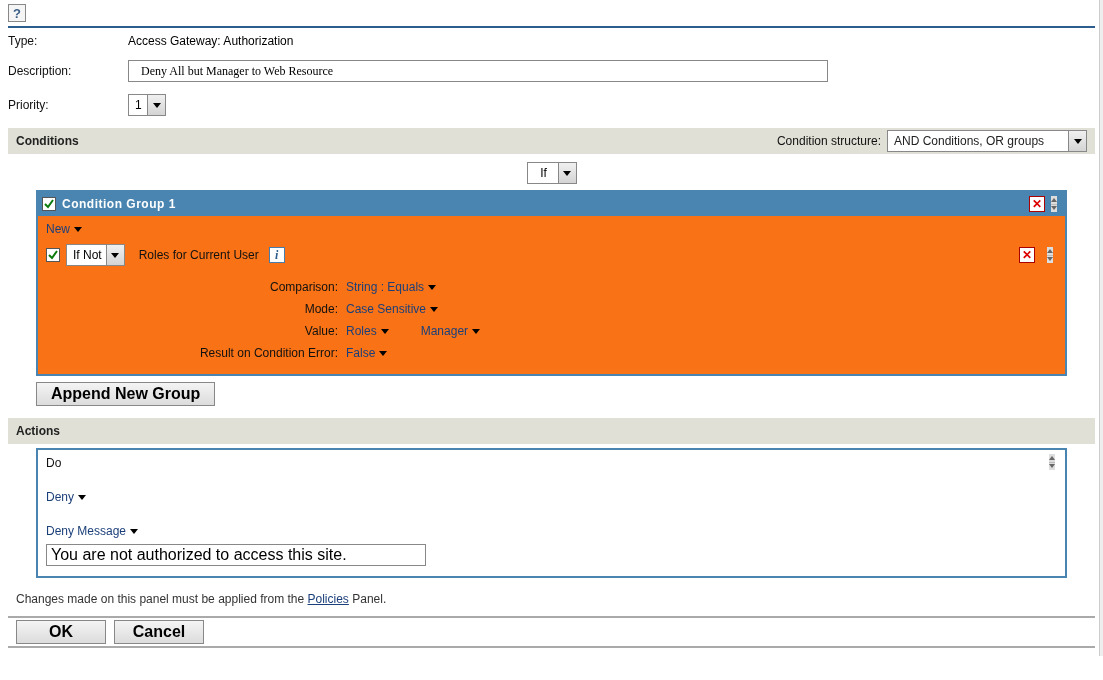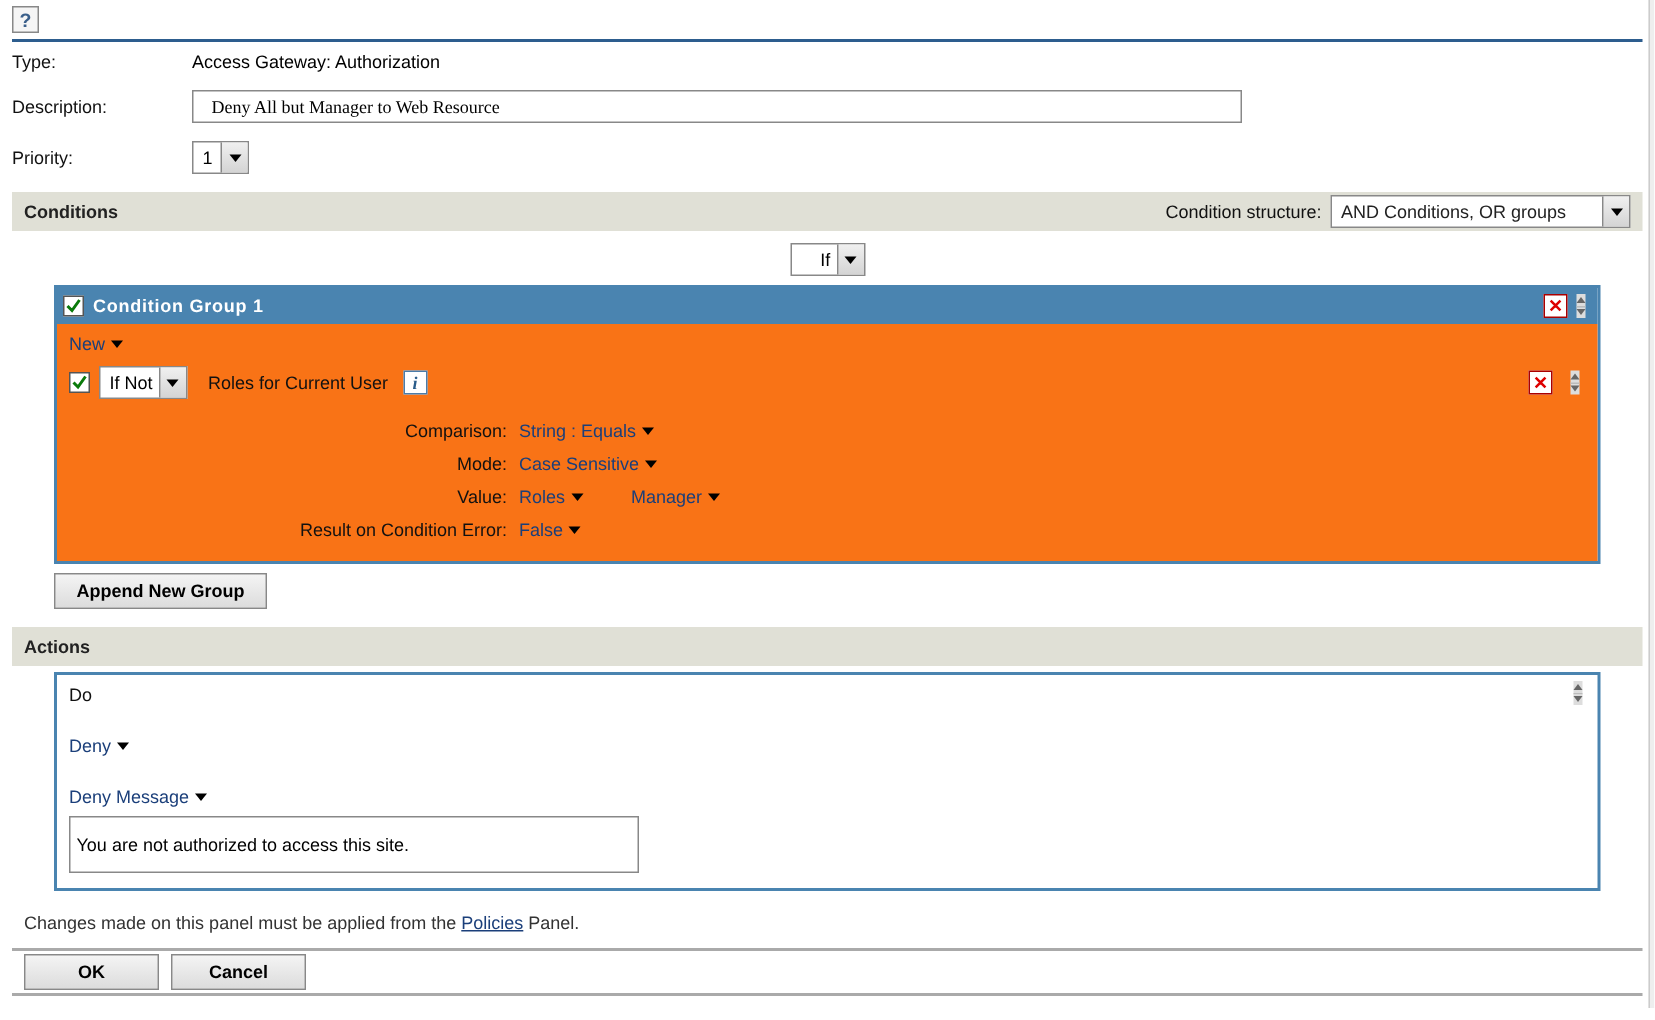--- a/index.html
+++ b/index.html
@@ -197,21 +197,21 @@
   }
   .append-row {
     padding: 6px 28px;
   }
   .btn {
     border: 1px solid #888;
     background: linear-gradient(#f4f4f4, #dcdcdc);
     height: 24px;
     padding: 0 14px;
     font-family: inherit;
-    font-size: 12px;
+    font-size: 16px;
     font-weight: bold;
     cursor: default;
     display: inline-flex; align-items: center;
   }
   .actions-box {
     margin: 4px 28px 0 28px;
     border: 2px solid #4a84b0;
     background: #fff;
   }
   .actions-inner {
@@ -224,24 +224,24 @@
   }
   .do-lbl { color: #111; width: 30px; }
   .actions-right-ctrl {
     position: absolute; right: 6px; top: 4px;
     display: flex; align-items: center;
   }
   .deny-msg-col {}
   .deny-msg-input {
     margin-top: 6px;
     width: 380px;
-    height: 38px;
+    height: 22px;
     border: 1px solid #888;
     font-family: inherit;
-    font-size: 12px;
+    font-size: 16px;
     padding: 2px 4px;
   }
   .footer-note {
     padding: 14px 8px 10px 8px;
     color: #333;
   }
   .footer-note a { color: #1b3f7a; text-decoration: underline; }
   .btn-row {
     border-top: 2px solid #aaa;
     border-bottom: 2px solid #aaa;
@@ -300,21 +300,21 @@
     <span class="rhs-label">Condition structure:</span>
     <div class="select-box">
       <span class="sel-val">AND Conditions, OR groups</span>
       <span class="select-btn">
           <span class="tri-down"></span>
         </span>
     </div>
   </div>
 
   <div class="center-if">
-    <div class="select-box" style="display:inline-flex;text-align:right;">
+    <div class="select-box" style="display:inline-flex;">
       <span class="sel-val">If</span>
       <span class="select-btn">
           <span class="tri-down"></span>
         </span>
     </div>
   </div>
 
   <div class="cond-group">
     <div class="cond-group-hdr">
       <span class="chk-box">

